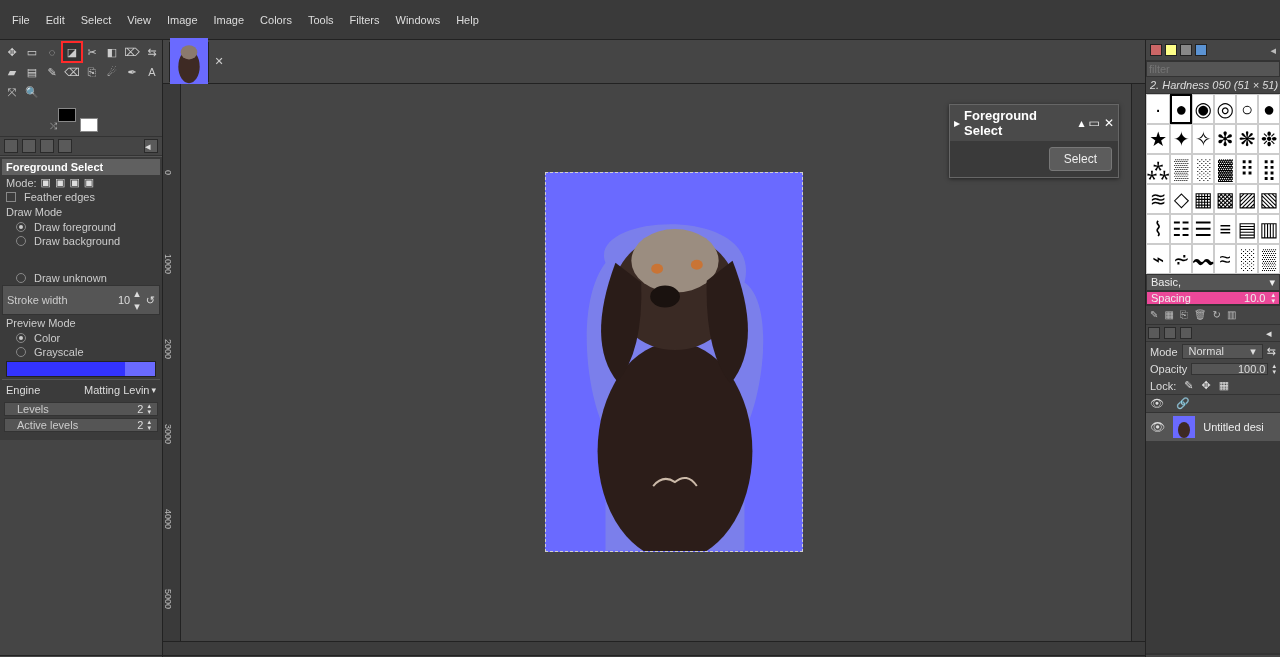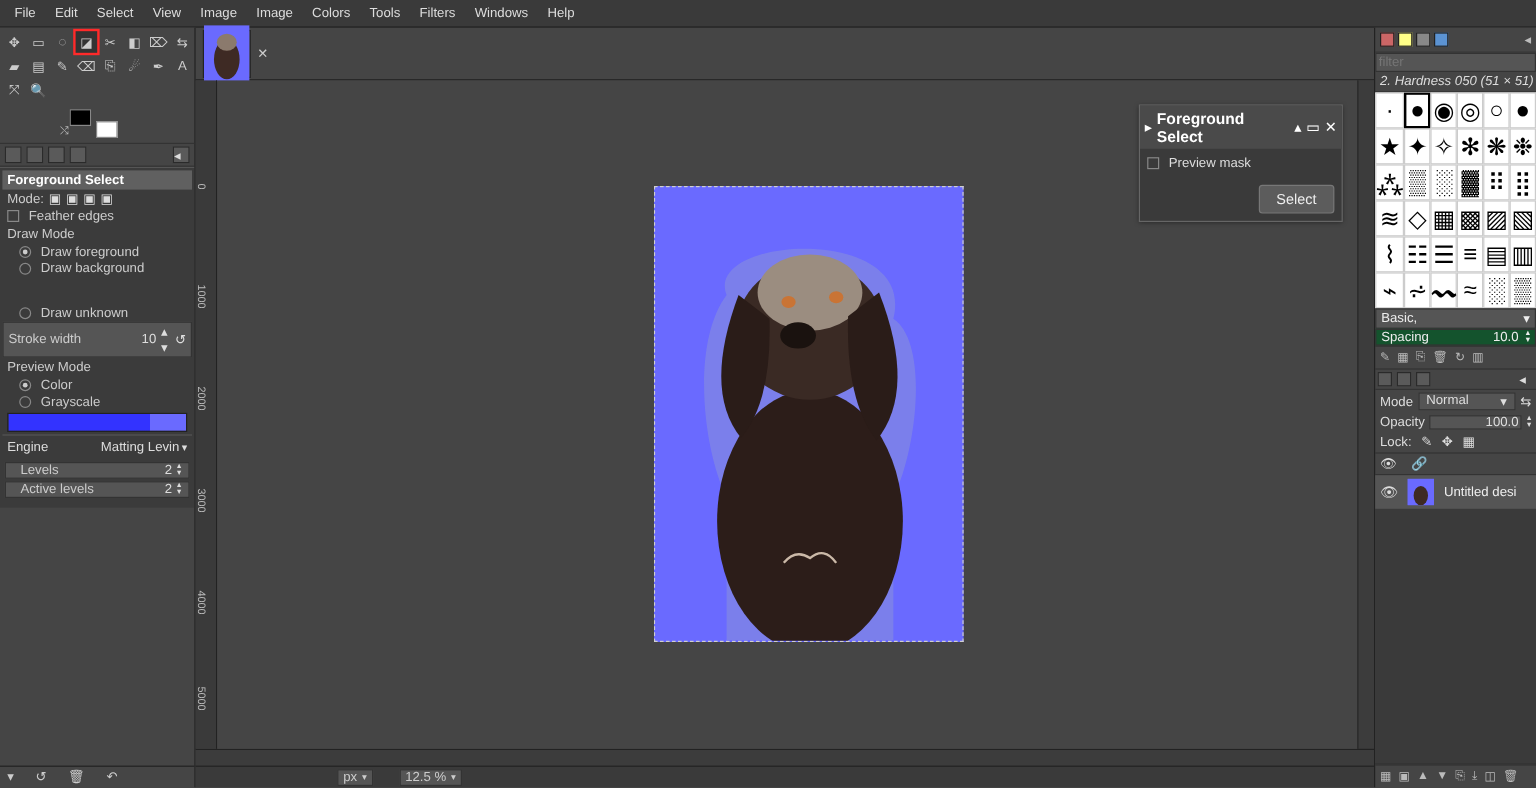--- a/index.html
+++ b/index.html
@@ -1,19 +1,19 @@
 <!DOCTYPE html>
 <html><head>
 <meta charset="utf-8">
 <style>
 * { margin: 0; padding: 0; box-sizing: border-box; font-family: "Segoe UI", Tahoma, sans-serif; }
 body { background: #454545; color: #ddd; font-size: 11px; width: 1280px; height: 657px; overflow: hidden; position: relative; }
 
 
-.menubar { display: flex; gap: 0; background: #3a3a3a; height: 23px; align-items: center; padding: 0 4px; border-bottom: 1px solid #222; }
+.menubar { display: flex; gap: 0; background: #3a3a3a; height: 40px; align-items: center; padding: 0 4px; border-bottom: 1px solid #222; }
 .menubar span { padding: 3px 8px; cursor: default; }
 
 
 .workspace { display: flex; height: calc(100% - 24px); }
 .left-panel  { width: 163px;  background: #454545; border-right: 1px solid #222; display: flex; flex-direction: column; }
 .center-area { flex: 1; display: flex; flex-direction: column; position: relative; }
 .right-panel { width: 135px; background: #454545; border-left: 1px solid #222; display:flex; flex-direction:column; }
 
 
 .toolbox { display: grid; grid-template-columns: repeat(8, 20px); grid-auto-rows: 20px; gap: 0; padding: 2px; }
@@ -82,21 +82,21 @@
 .right-panel .toprow div:nth-child(3){background:#888;}
 .right-panel .toprow div:nth-child(4){background:#5b93d3;}
 .right-panel .toprow .shrink{margin-left:auto;background:transparent;border:none;color:#bbb;width:auto;}
 .filterbox{background:#555;border:1px solid #333;color:#999;padding:1px 2px;margin:0;width:100%;font-size:11px;}
 .brush-label{font-style:italic;color:#ddd;padding:2px 4px;font-size:11px;border-bottom:1px solid #333;white-space:nowrap;}
 .brush-grid{background:#fff;flex:0 0 auto;height:180px;display:grid;grid-template-columns:repeat(6,1fr);grid-auto-rows:30px;overflow:hidden;}
 .brush-grid .cell{border:1px solid #ccc;display:flex;align-items:center;justify-content:center;font-size:20px;color:#000;}
 .brush-grid .cell.sel{outline:2px solid #000;outline-offset:-2px;}
 .paint-dyn{display:flex;border:1px solid #333;background:#555;color:#eee;padding:1px 4px;font-size:11px;}
 .paint-dyn::after{content:"▾";margin-left:auto;}
-.spacing-row{display:flex;align-items:center;gap:4px;padding:0 4px;border:1px solid #333;background:#14532d;color:#eee;font-size:11px;}
+.spacing-row{display:flex;align-items:center;gap:4px;padding:0 4px;border:1px solid #333;background:#ec4899;color:#eee;font-size:11px;}
 .spacing-row .val{margin-left:auto;}
 .spacing-row .spin{font-size:7px;line-height:6px;margin-left:2px;}
 .brush-toolbar,.layer-toolbar{display:flex;gap:6px;padding:3px 4px;border-top:1px solid #333;color:#bbb;font-size:10px;}
 .layer-headerrow{display:flex;gap:4px;padding:2px 2px;border-top:1px solid #333;border-bottom:1px solid #333;}
 .layer-headerrow div{width:12px;height:12px;background:#5a5a5a;border:1px solid #2a2a2a;}
 .layer-headerrow .shrink{margin-left:auto;background:transparent;border:none;}
 .mode-row,.opacity-row,.lock-row{display:flex;align-items:center;gap:4px;padding:2px 4px;color:#ddd;font-size:11px;}
 .mode-row .modeval{background:#555;border:1px solid #333;padding:0 6px;flex:1;display:flex;}
 .mode-row .modeval::after{content:"▾";margin-left:auto;}
 .opacity-row .opslider{flex:1;height:12px;background:#555;border:1px solid #333;display:flex;align-items:center;justify-content:flex-end;padding-right:2px;}
@@ -289,26 +289,20 @@
         </div>
 
         <div class="foreground-dialog">
           <div class="dlg-title">
             <span>▸</span>
             <b>Foreground Select</b>
             <span class="spacer"></span>
             <span>▴</span>
             <span>▭</span>
             <span>✕</span>
-          </div>
-          <div class="body">
-            <div class="check-row">
-              <span class="check"></span>
-              <span>Preview mask</span>
-            </div>
           </div>
           <div class="btnbar">
             <button>Select</button>
           </div>
         </div>
       </div>
       <div class="vscroll"></div>
     </div>
     <div class="hscroll"></div>
 

